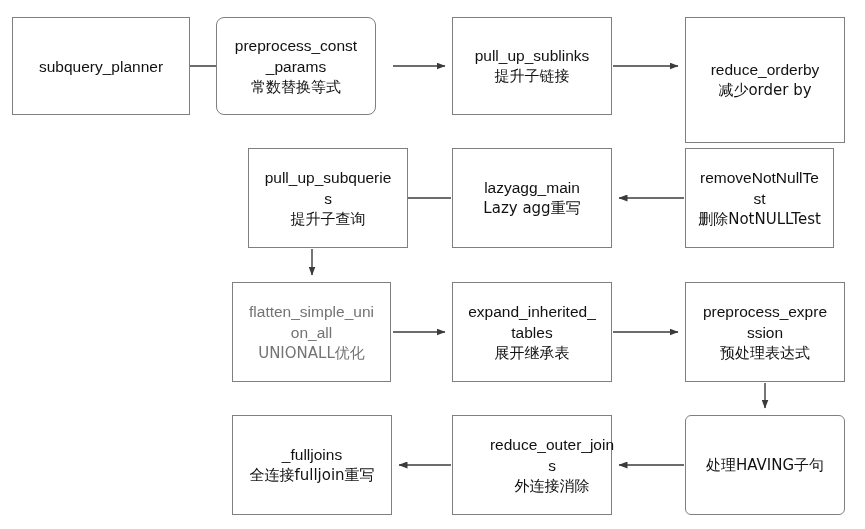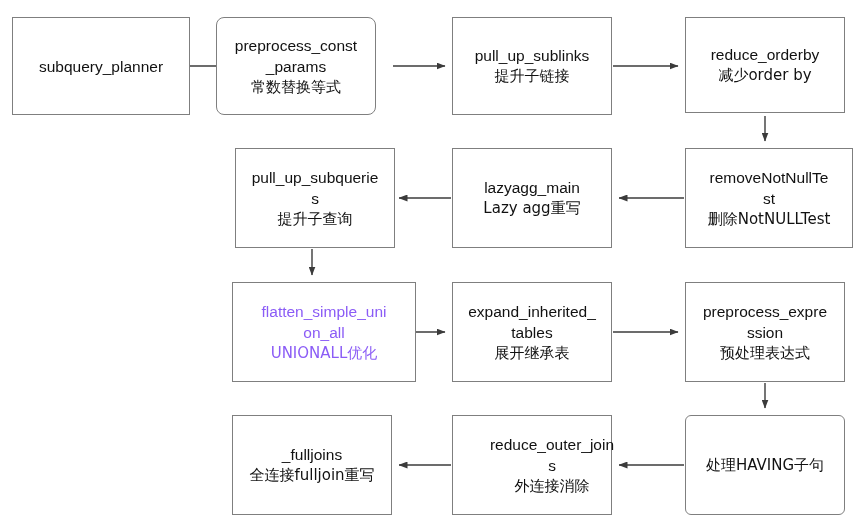--- a/index.html
+++ b/index.html
@@ -82,39 +82,39 @@
       </div>
       <div class="node" style="left: 216px; top: 17px; width: 160px; height: 98px; border-color: rgb(127, 127, 127); color: rgb(17, 17, 17); border-radius: 8px;">
         <span class="line">preprocess_const</span>
         <span class="line">_params</span>
         <span class="line cn">常数替换等式</span>
       </div>
       <div class="node" style="left: 452px; top: 17px; width: 160px; height: 98px; border-color: rgb(127, 127, 127); color: rgb(17, 17, 17);">
         <span class="line">pull_up_sublinks</span>
         <span class="line cn">提升子链接</span>
       </div>
-      <div class="node" style="left: 685px; top: 17px; width: 160px; height: 96px; border-color: rgb(127, 127, 127); color: rgb(17, 17, 17);">
+      <div class="node" style="left: 685px; top: 17px; width: 160px; height: 126px; border-color: rgb(127, 127, 127); color: rgb(17, 17, 17);">
         <span class="line">reduce_orderby</span>
         <span class="line cn">减少order by</span>
       </div>
-      <div class="node" style="left: 235px; top: 148px; width: 160px; height: 100px; border-color: rgb(127, 127, 127); color: rgb(17, 17, 17);">
+      <div class="node" style="left: 248px; top: 148px; width: 160px; height: 100px; border-color: rgb(127, 127, 127); color: rgb(17, 17, 17);">
         <span class="line">pull_up_subquerie</span>
         <span class="line">s</span>
         <span class="line cn">提升子查询</span>
       </div>
       <div class="node" style="left: 452px; top: 148px; width: 160px; height: 100px; border-color: rgb(127, 127, 127); color: rgb(17, 17, 17);">
         <span class="line">lazyagg_main</span>
         <span class="line cn">Lazy agg重写</span>
       </div>
-      <div class="node" style="left: 685px; top: 148px; width: 168px; height: 100px; border-color: rgb(127, 127, 127); color: rgb(17, 17, 17);">
+      <div class="node" style="left: 685px; top: 148px; width: 149px; height: 100px; border-color: rgb(127, 127, 127); color: rgb(17, 17, 17);">
         <span class="line">removeNotNullTe</span>
         <span class="line">st</span>
         <span class="line cn">删除NotNULLTest</span>
       </div>
-      <div class="node" style="left: 232px; top: 282px; width: 184px; height: 100px; border-color: rgb(127, 127, 127); color: #8b5cf6;">
+      <div class="node" style="left: 232px; top: 282px; width: 159px; height: 100px; border-color: rgb(127, 127, 127); color: #737373;">
         <span class="line">flatten_simple_uni</span>
         <span class="line">on_all</span>
         <span class="line cn">UNIONALL优化</span>
       </div>
       <div class="node" style="left: 452px; top: 282px; width: 160px; height: 100px; border-color: rgb(127, 127, 127); color: rgb(17, 17, 17);">
         <span class="line">expand_inherited_</span>
         <span class="line">tables</span>
         <span class="line cn">展开继承表</span>
       </div>
       <div class="node" style="left: 685px; top: 282px; width: 160px; height: 100px; border-color: rgb(127, 127, 127); color: rgb(17, 17, 17);">

